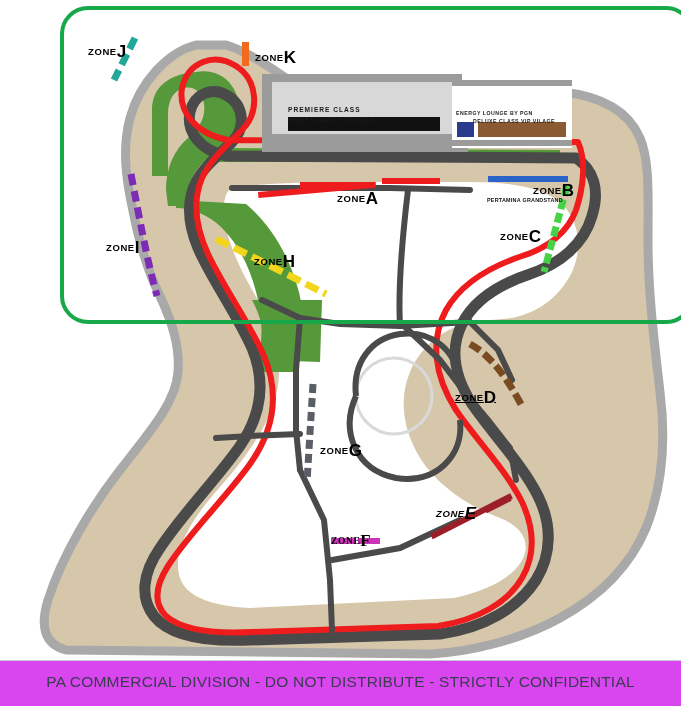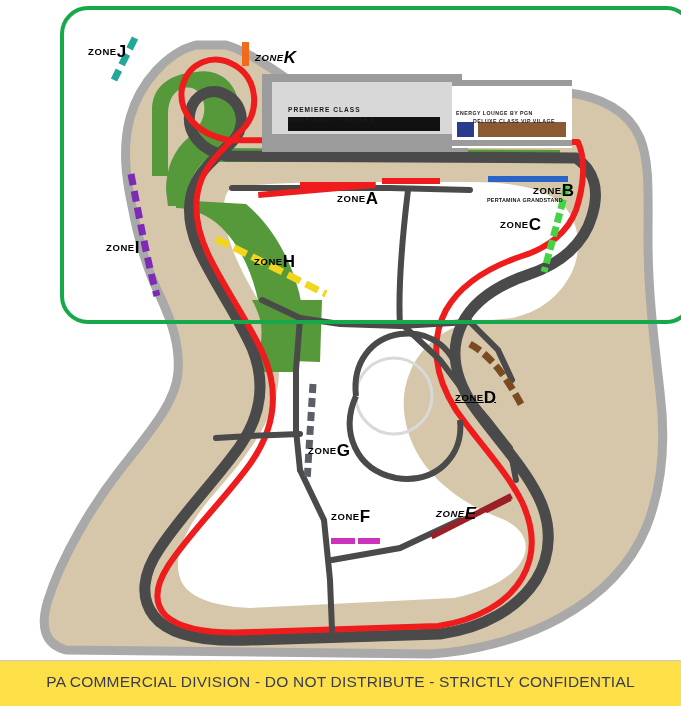--- a/index.html
+++ b/index.html
@@ -79,21 +79,21 @@
     font-size: 5.2px;
     letter-spacing: 0.5px;
   }
   
   #footer {
     position: absolute;
     left: 0;
     top: 660px;
     width: 681px;
     height: 46px;
-    background: #fde047;
+    background: #d946ef;
     border-top: 1px solid #c9c9d2;
   }
   #footer-text {
     position: absolute;
     left: -8px;
     top: 12px;
     width: 697px;
     text-align: center;
     font-family: "Liberation Sans", sans-serif;
     font-size: 15.5px;
@@ -320,53 +320,53 @@
 
     <div class="zone-label" style="left:337px; top:188px;">
       <span class="zw">ZONE</span><span class="zl">A</span>
     </div>
 
     <div class="zone-label" style="left:497px; top:180px;margin-left:36px;">
       <span class="zw">ZONE</span><span class="zl">B</span>
     </div>
     <div class="sub-label" style="left:487px; top:198px;">PERTAMINA GRANDSTAND</div>
 
-    <div class="zone-label" style="left:500px; top:214px;">
+    <div class="zone-label" style="left:500px; top:226px;">
       <span class="zw">ZONE</span><span class="zl">C</span>
     </div>
 
     <div class="zone-label" style="left:455px; top:387px;text-decoration:underline;">
       <span class="zw">ZONE</span><span class="zl">D</span>
     </div>
 
     <div class="zone-label" style="left:436px; top:503px;font-style:italic;">
       <span class="zw">ZONE</span><span class="zl">E</span>
     </div>
 
-    <div class="zone-label" style="left:331px; top:506px;">
+    <div class="zone-label" style="left:331px; top:530px;font-family:Liberation Serif, serif;">
       <span class="zw">ZONE</span><span class="zl">F</span>
     </div>
 
-    <div class="zone-label" style="left:308px; top:440px;">
+    <div class="zone-label" style="left:320px; top:440px;">
       <span class="zw">ZONE</span><span class="zl">G</span>
     </div>
 
     <div class="zone-label" style="left:254px; top:251px;">
       <span class="zw">ZONE</span><span class="zl">H</span>
     </div>
 
     <div class="zone-label" style="left:100px; top:237px;margin-left:6px;">
       <span class="zw">ZONE</span><span class="zl">I</span>
     </div>
 
     <div class="zone-label" style="left:88px; top:41px;">
       <span class="zw">ZONE</span><span class="zl">J</span>
     </div>
 
-    <div class="zone-label" style="left:255px; top:47px;font-style:italic;">
+    <div class="zone-label" style="left:255px; top:47px;">
       <span class="zw">ZONE</span><span class="zl">K</span>
     </div>
 
     <div class="bld-label" style="left:288px; top:105px;">
       <div>PREMIERE CLASS</div>
       <div>HOSPITALITY SUITES</div>
     </div>
 
     <div class="bld-label small" style="left:456px; top:110px;">ENERGY LOUNGE BY PGN</div>
 

